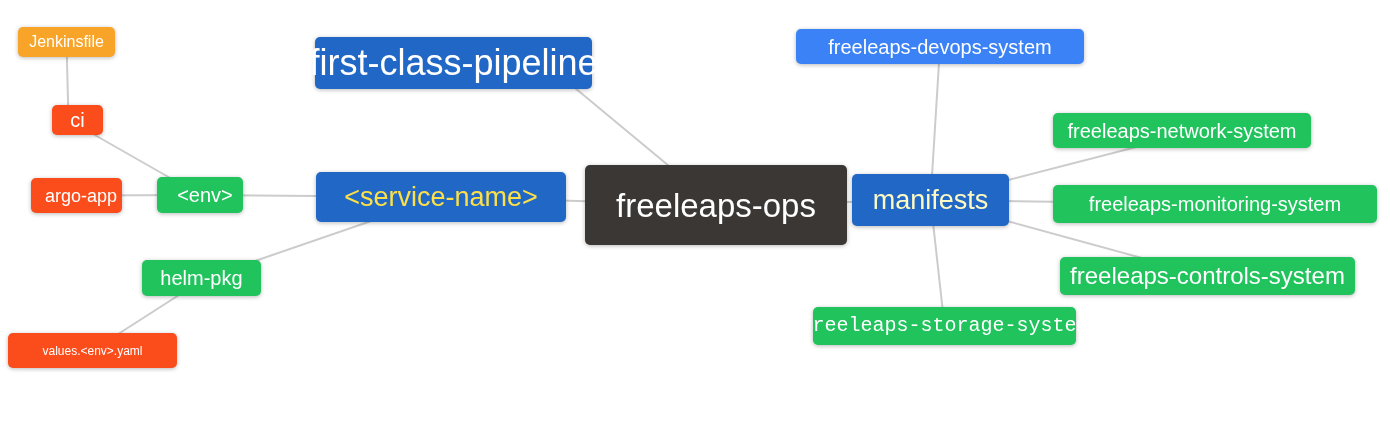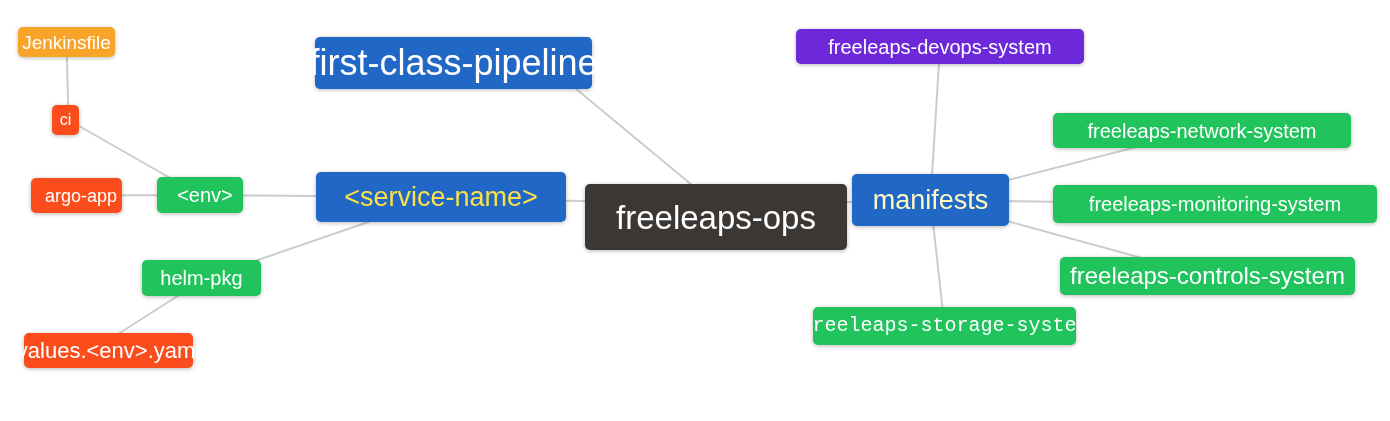--- a/index.html
+++ b/index.html
@@ -46,29 +46,29 @@
       <line x1="441" y1="197" x2="716" y2="205" stroke="#cccccc" stroke-width="2" stroke-linecap="round"></line>
       <line x1="575" y1="88" x2="716" y2="205" stroke="#cccccc" stroke-width="2" stroke-linecap="round"></line>
       <line x1="716" y1="205" x2="930.5" y2="200" stroke="#cccccc" stroke-width="2" stroke-linecap="round"></line>
       <line x1="930.5" y1="200" x2="940" y2="46.5" stroke="#cccccc" stroke-width="2" stroke-linecap="round"></line>
       <line x1="930.5" y1="200" x2="1200.5" y2="130.5" stroke="#cccccc" stroke-width="2" stroke-linecap="round"></line>
       <line x1="930.5" y1="200" x2="1215" y2="204" stroke="#cccccc" stroke-width="2" stroke-linecap="round"></line>
       <line x1="930.5" y1="200" x2="1207.5" y2="276" stroke="#cccccc" stroke-width="2" stroke-linecap="round"></line>
       <line x1="930.5" y1="200" x2="944.5" y2="326" stroke="#cccccc" stroke-width="2" stroke-linecap="round"></line>
     </svg>
   <div id="node-layer">
-      <div class="node" style="left: 18px; top: 27px; width: 97px; height: 30px; font-size: 19px; background: rgb(248, 164, 40); color: rgb(255, 255, 255);">Jenkinsfile</div>
-      <div class="node" style="left: 52px; top: 105px; width: 27px; height: 30px; font-size: 16px; background: rgb(251, 77, 27); color: rgb(255, 255, 255);">ci</div>
+      <div class="node" style="left: 18px; top: 27px; width: 97px; height: 30px; font-size: 16px; background: rgb(248, 164, 40); color: rgb(255, 255, 255);">Jenkinsfile</div>
+      <div class="node" style="left: 52px; top: 105px; width: 51px; height: 30px; font-size: 20px; background: rgb(251, 77, 27); color: rgb(255, 255, 255);">ci</div>
       <div class="node" style="left: 31px; top: 178px; width: 91px; height: 35px; font-size: 18px; background: rgb(251, 77, 27); color: rgb(255, 255, 255); padding-left: 9px;">argo-app</div>
       <div class="node" style="left: 157px; top: 177px; width: 86px; height: 36px; font-size: 20px; background: rgb(33, 195, 93); color: rgb(255, 255, 255); padding-left: 10px;">&lt;env&gt;</div>
       <div class="node" style="left: 316px; top: 172px; width: 250px; height: 50px; font-size: 27px; background: rgb(32, 103, 198); color: #fde047;">&lt;service-name&gt;</div>
       <div class="node" style="left: 315px; top: 37px; width: 277px; height: 52px; font-size: 36px; background: rgb(32, 103, 198); color: rgb(255, 255, 255);">first-class-pipeline</div>
-      <div class="node" style="left: 585px; top: 184px; width: 262px; height: 66px; font-size: 33px; background: rgb(59, 55, 53); color: rgb(255, 255, 255);">freeleaps-ops</div>
+      <div class="node" style="left: 585px; top: 165px; width: 262px; height: 80px; font-size: 33px; background: rgb(59, 55, 53); color: rgb(255, 255, 255);">freeleaps-ops</div>
       <div class="node" style="left: 852px; top: 174px; width: 157px; height: 52px; font-size: 27px; background: rgb(32, 103, 198); color: #fef9c3;">manifests</div>
-      <div class="node" style="left: 796px; top: 29px; width: 288px; height: 35px; font-size: 20px; background: #6d28d9; color: rgb(255, 255, 255);">freeleaps-devops-system</div>
-      <div class="node" style="left: 1053px; top: 113px; width: 298px; height: 35px; font-size: 20px; background: rgb(33, 195, 93); color: rgb(255, 255, 255);">freeleaps-network-system</div>
+      <div class="node" style="left: 796px; top: 29px; width: 288px; height: 35px; font-size: 20px; background: #3b82f6; color: rgb(255, 255, 255);">freeleaps-devops-system</div>
+      <div class="node" style="left: 1053px; top: 113px; width: 258px; height: 35px; font-size: 20px; background: rgb(33, 195, 93); color: rgb(255, 255, 255);">freeleaps-network-system</div>
       <div class="node" style="left: 1053px; top: 185px; width: 324px; height: 38px; font-size: 20px; background: rgb(33, 195, 93); color: rgb(255, 255, 255);">freeleaps-monitoring-system</div>
       <div class="node" style="left: 1060px; top: 257px; width: 295px; height: 38px; font-size: 24px; background: rgb(33, 195, 93); color: rgb(255, 255, 255);">freeleaps-controls-system</div>
       <div class="node" style="left: 813px; top: 307px; width: 263px; height: 38px; font-size: 20px; background: rgb(33, 195, 93); color: rgb(255, 255, 255); font-family: Liberation Mono, monospace;">freeleaps-storage-system</div>
       <div class="node" style="left: 142px; top: 260px; width: 119px; height: 36px; font-size: 20px; background: rgb(33, 195, 93); color: rgb(255, 255, 255);">helm-pkg</div>
-      <div class="node" style="left: 24px; top: 333px; width: 169px; height: 35px; font-size: 22px; background: rgb(251, 77, 27); color: rgb(255, 255, 255);">values.&lt;env&gt;.yaml</div>
+      <div class="node" style="left: 8px; top: 333px; width: 169px; height: 35px; font-size: 12px; background: rgb(251, 77, 27); color: rgb(255, 255, 255);">values.&lt;env&gt;.yaml</div>
     </div>
 </div>
 
 </body></html>

